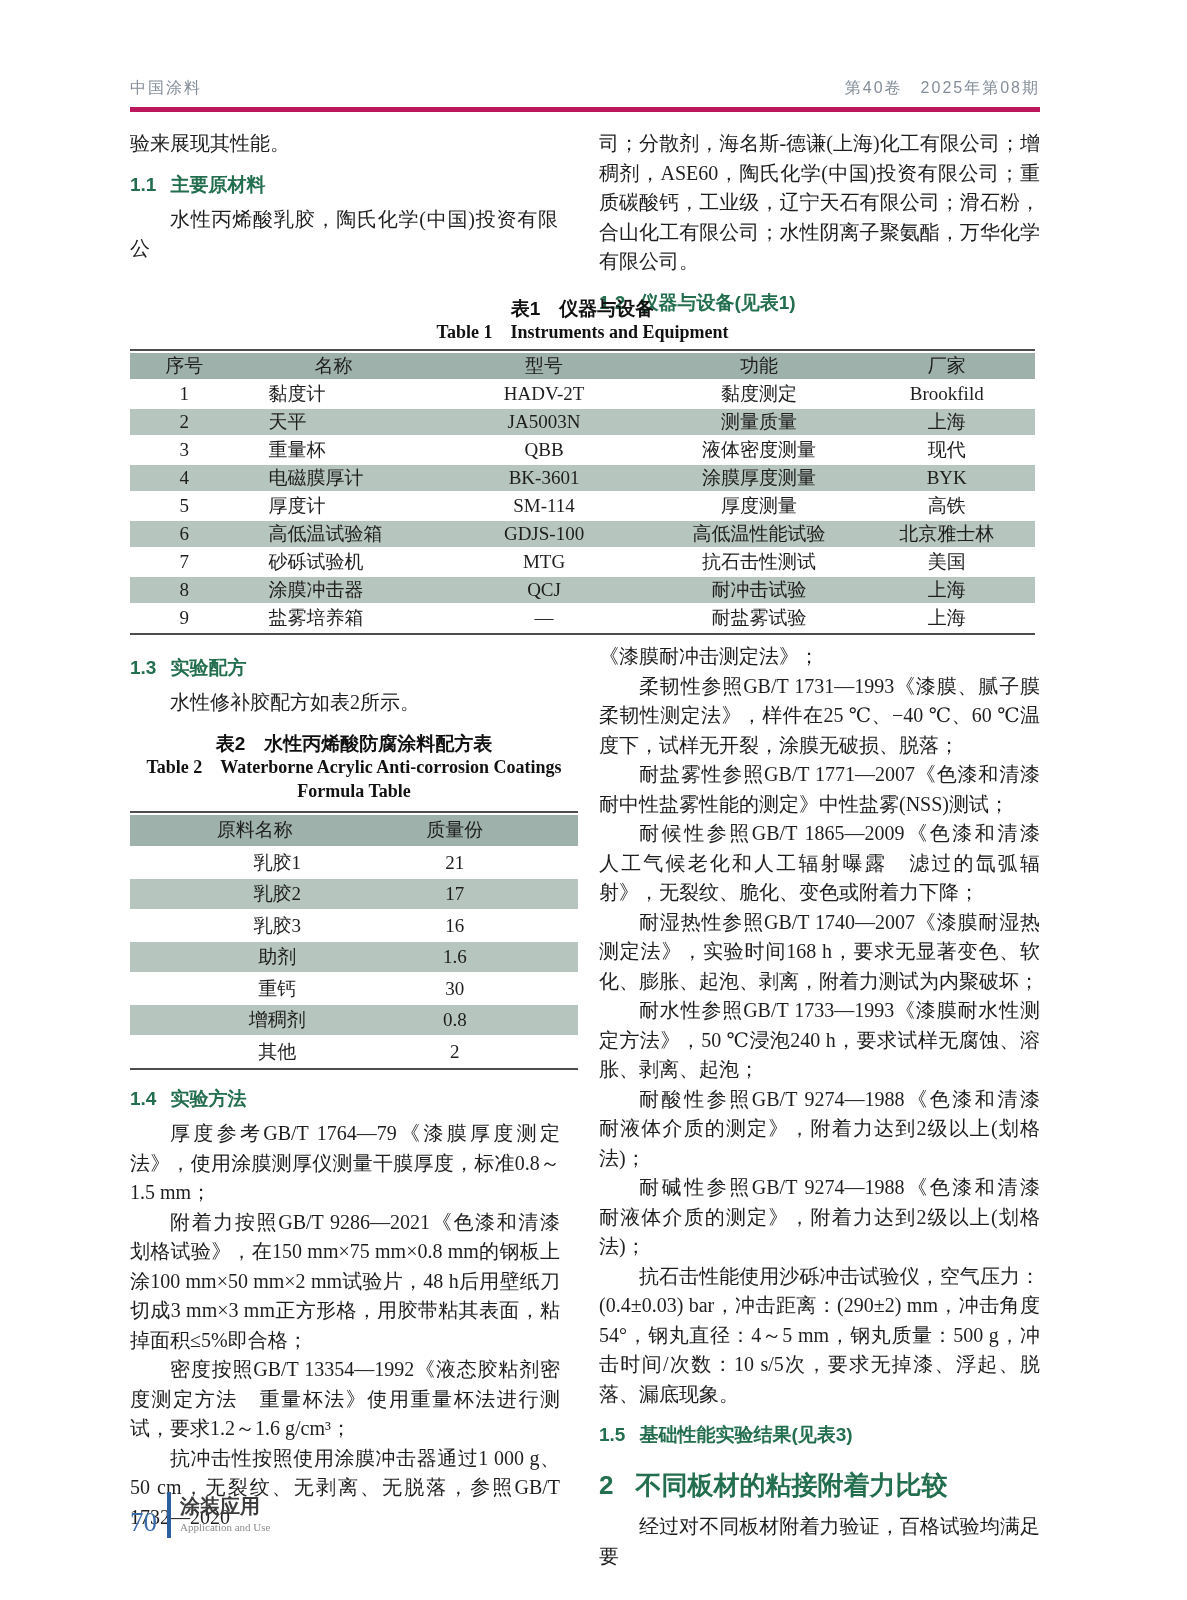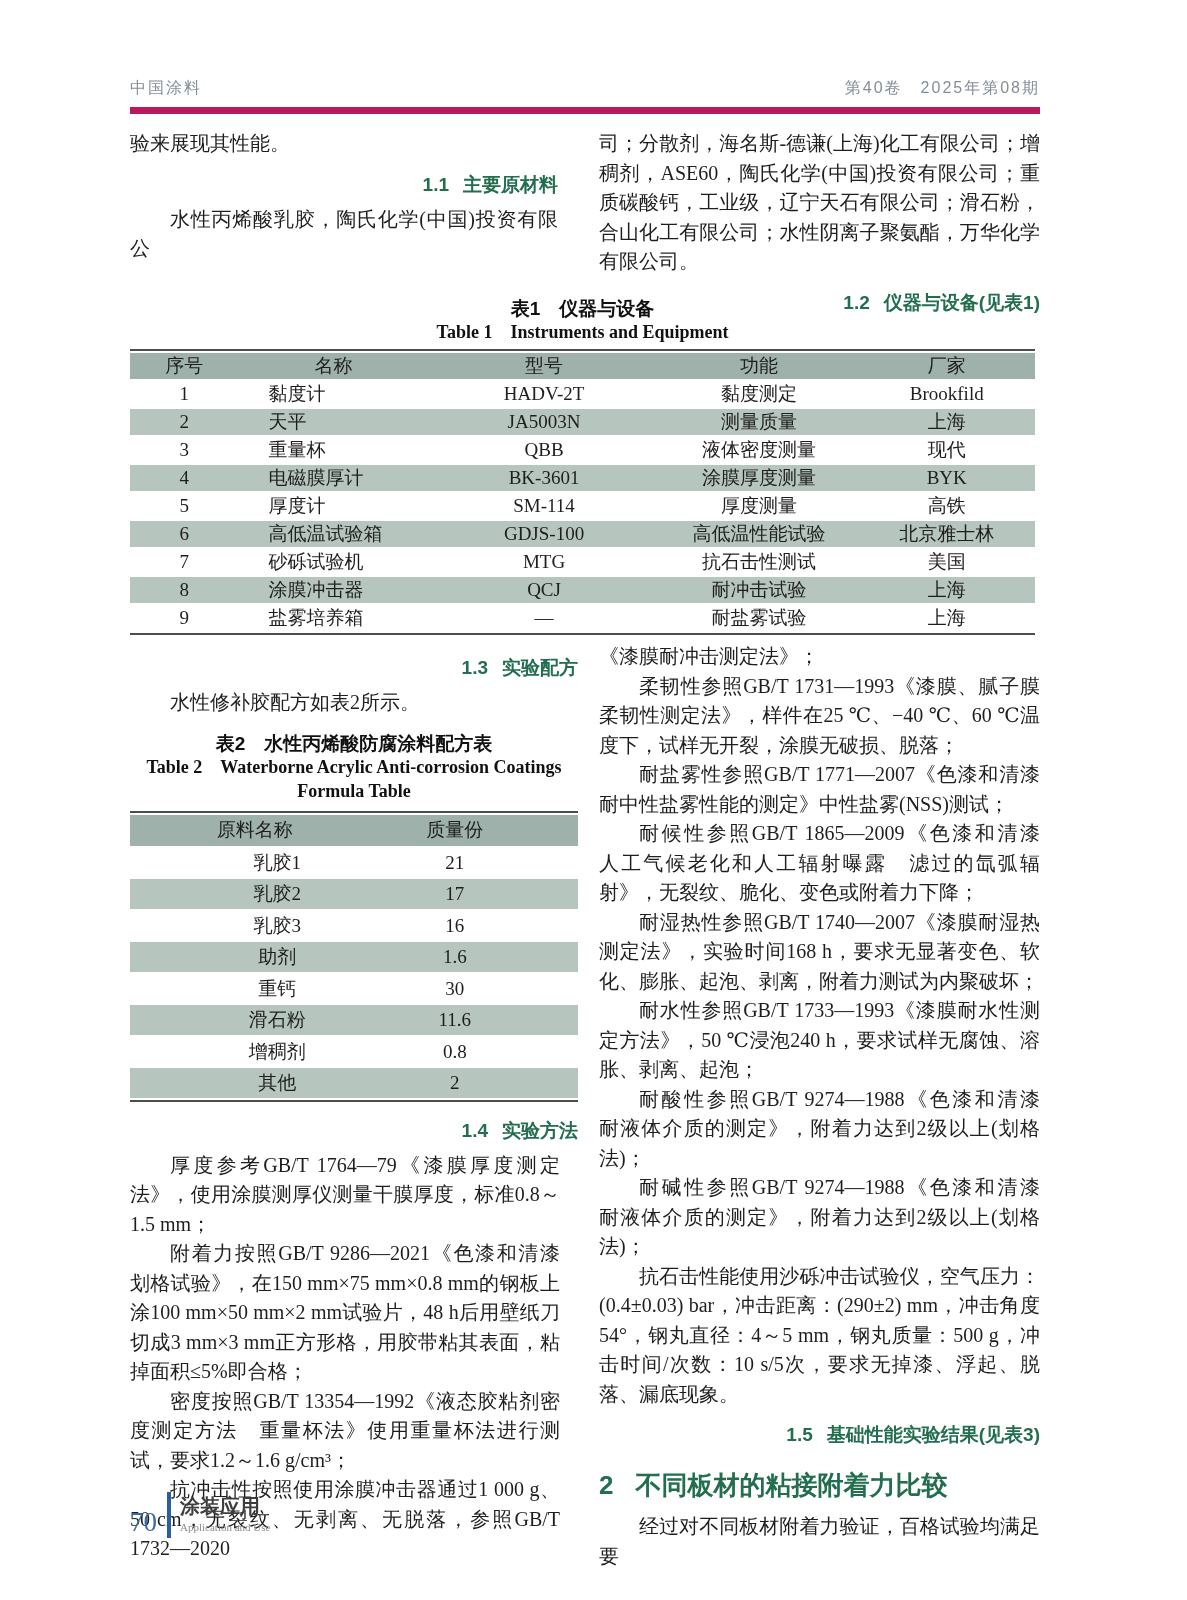--- a/index.html
+++ b/index.html
@@ -17,42 +17,42 @@
     width:1187px;height:1600px;
     background:#ffffff;
     overflow:hidden;
     font-family:"Liberation Serif","DejaVu Serif",serif;
     color:var(--text-color);
   }
   
   .page-header{
     position:absolute;left:130px;top:78px;width:910px;
     display:flex;justify-content:space-between;align-items:flex-end;
-    padding-bottom:8px;border-bottom:7px solid #be185d;
+    padding-bottom:8px;border-bottom:5px solid #be185d;
     font-family:"Liberation Sans","DejaVu Sans",sans-serif;
     font-size:16px;color:var(--header-gray);letter-spacing:2px;
   }
   
   .col{position:absolute;font-size:20px;line-height:29.5px;text-align:justify;}
   .col-left-top   {left:130px;top:129px;width:428px;}
   .col-right-top  {left:599px;top:129px;width:441px;}
   .col-left-bot   {left:130px;top:642px;width:448px;}
   .col-left-bot .para{width:430px;}
   .col-right-bot  {left:599px;top:642px;width:441px;}
   .para{margin:0;text-indent:2em;}
   .para.no-indent{text-indent:0;}
   
   .sec,.subsec{
     font-family:"Liberation Sans","DejaVu Sans",sans-serif;
     font-weight:bold;color:var(--heading-green);
     margin:0;text-align:left;text-indent:0;
   }
   .sec{font-size:27px;line-height:34px;margin:22px 0 13px 0;}
   .sec .num{margin-right:22px;}
-  .subsec{font-size:19px;line-height:26px;margin:13px 0 7px 0;text-align:right;}
+  .subsec{font-size:19px;line-height:26px;margin:13px 0 7px 0;}
   .subsec .num{margin-right:14px;}
   
   .table1-block{position:absolute;left:130px;top:297px;width:905px;}
   .cap-cn{
     font-family:"Liberation Sans","DejaVu Sans",sans-serif;font-weight:bold;
     font-size:19px;line-height:23px;text-align:center;margin:0;color:#111;
   }
   .cap-en{
     font-family:"Liberation Serif","DejaVu Serif",serif;font-weight:bold;
     font-size:18px;line-height:24px;text-align:center;margin:0;color:#111;
@@ -239,24 +239,20 @@
             </tr>
             <tr>
               <td>助剂</td>
               <td>1.6</td>
             </tr>
             <tr>
               <td>重钙</td>
               <td>30</td>
             </tr>
             <tr>
-              <td>滑石粉</td>
-              <td>11.6</td>
-            </tr>
-            <tr>
               <td>增稠剂</td>
               <td>0.8</td>
             </tr>
             <tr>
               <td>其他</td>
               <td>2</td>
             </tr>
           </tbody>
       </table>
     </div>

